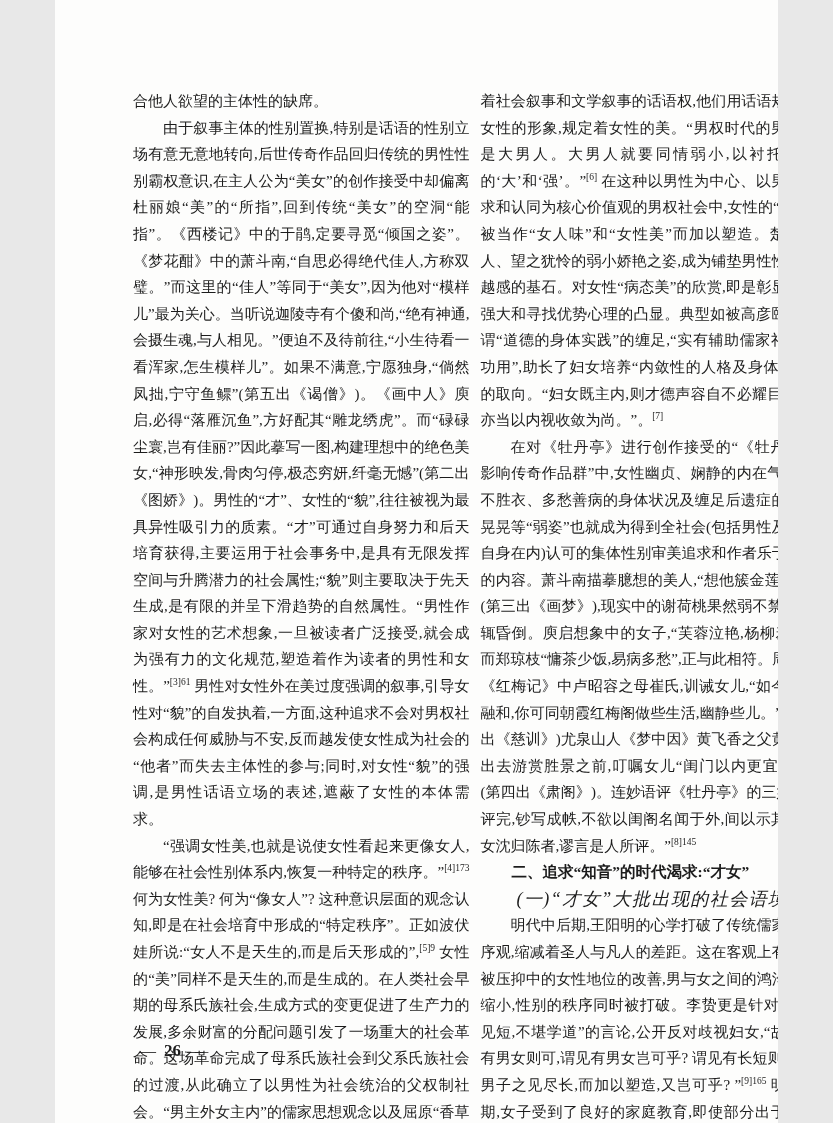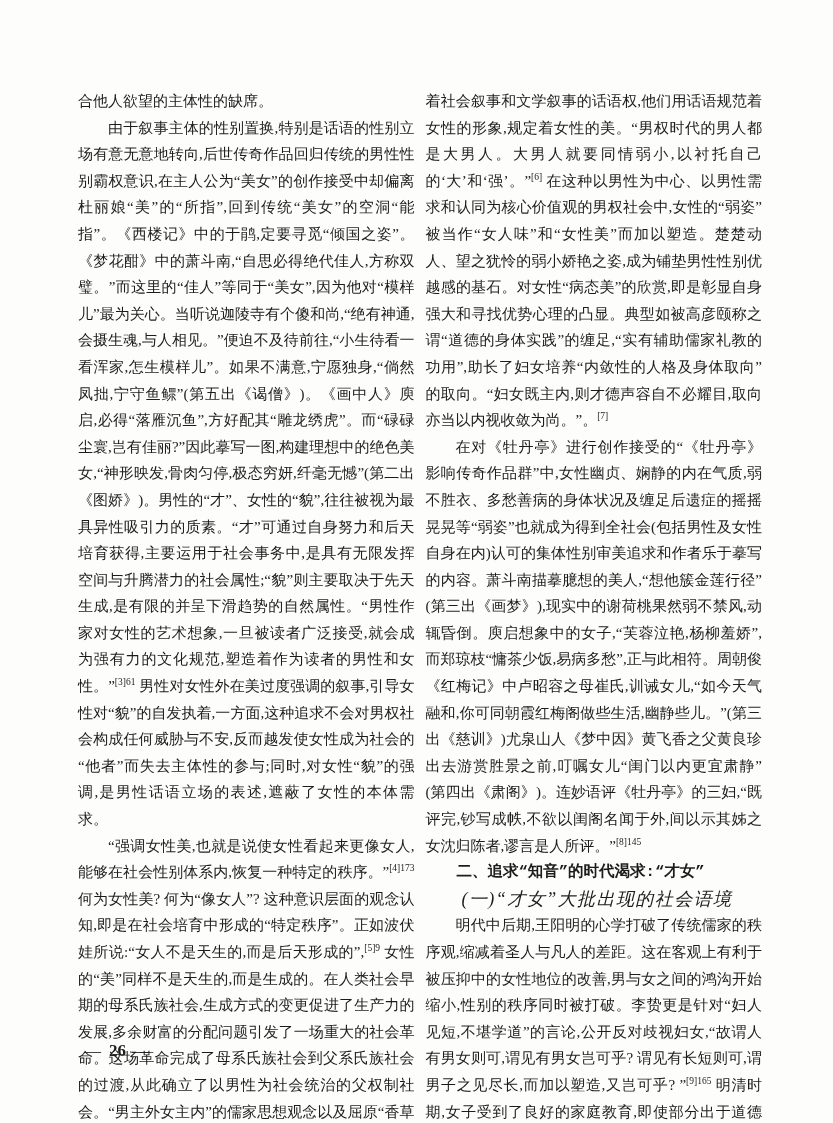--- a/index.html
+++ b/index.html
@@ -1,18 +1,18 @@
 <!DOCTYPE html>
 <html lang="zh"><head>
 <meta charset="utf-8">
 <style>
   html, body { margin: 0; padding: 0; background: #e8e8e8; }
   .page {
     position: relative;
-    width: 833px;
+    width: 723px;
     height: 1123px;
     margin: 0 auto;
     background: #fdfdfc;
     color: #1c1c1c;
     font-family: "Liberation Serif", "DejaVu Serif", serif;
     overflow: hidden;
     box-sizing: border-box;
   }
   .columns {
     position: absolute;
@@ -25,21 +25,21 @@
   .col {
     width: 337px;
     font-size: 15px;
     line-height: 26.6px;
     text-align: justify;
   }
   .col p, .col h2, .col h3 { margin: 0; padding: 0; }
   .para { text-indent: 0; }
   .para.indent { text-indent: 2em; }
   .sec-heading {
-    font-family: Liberation Mono, monospace;
+    font-family: Liberation Serif, serif;
     font-size: 15.5px;
     font-weight: 700;
     line-height: 26.6px;
     text-indent: 2em;
   }
   .sub-heading {
     font-family: "Liberation Serif", "DejaVu Serif", serif;
     font-style: italic;
     font-weight: 400;
     font-size: 18px;

